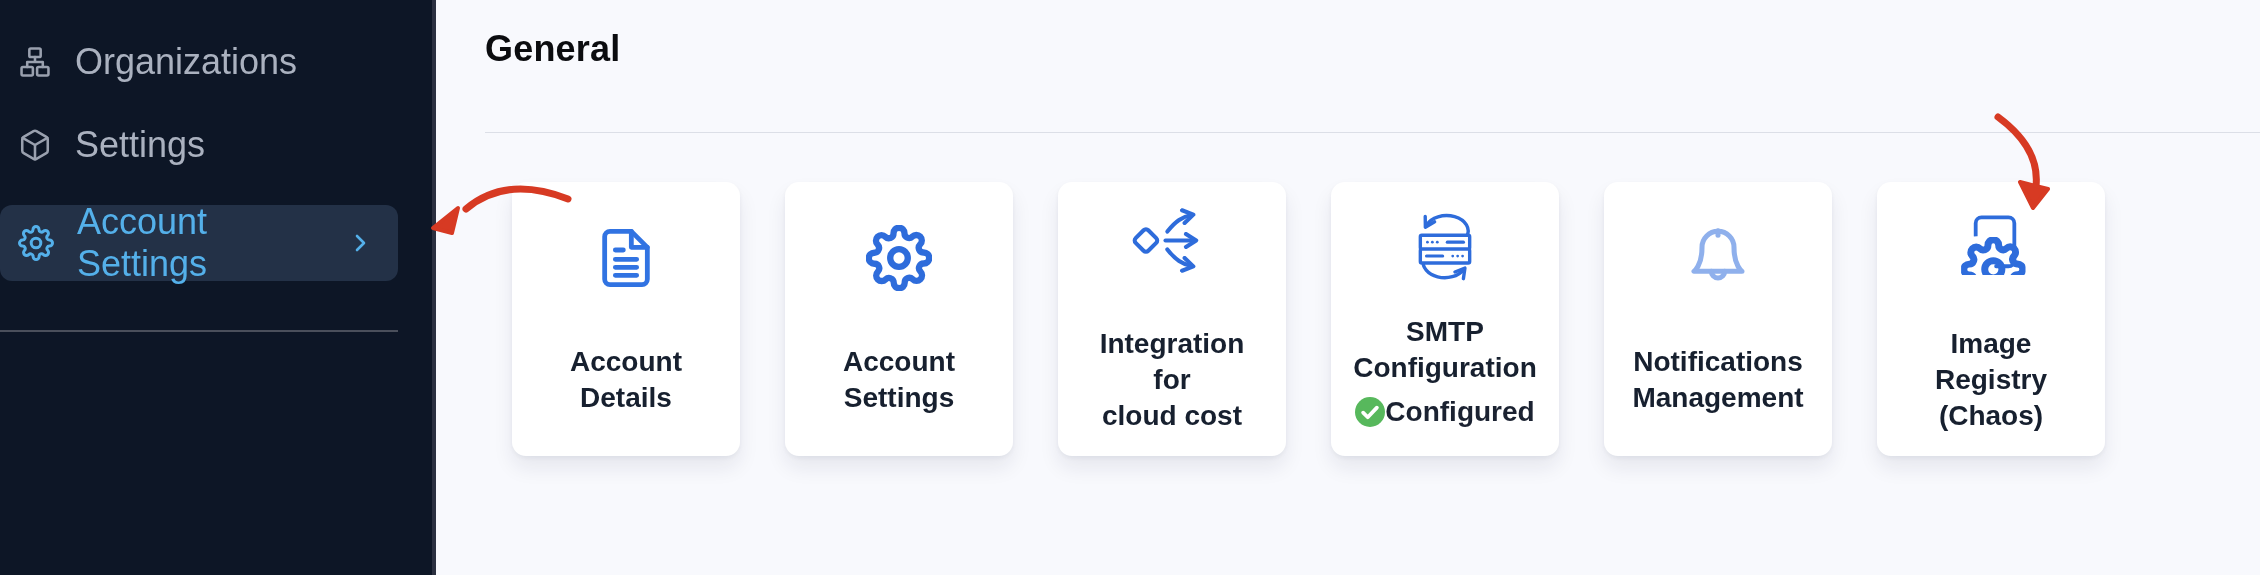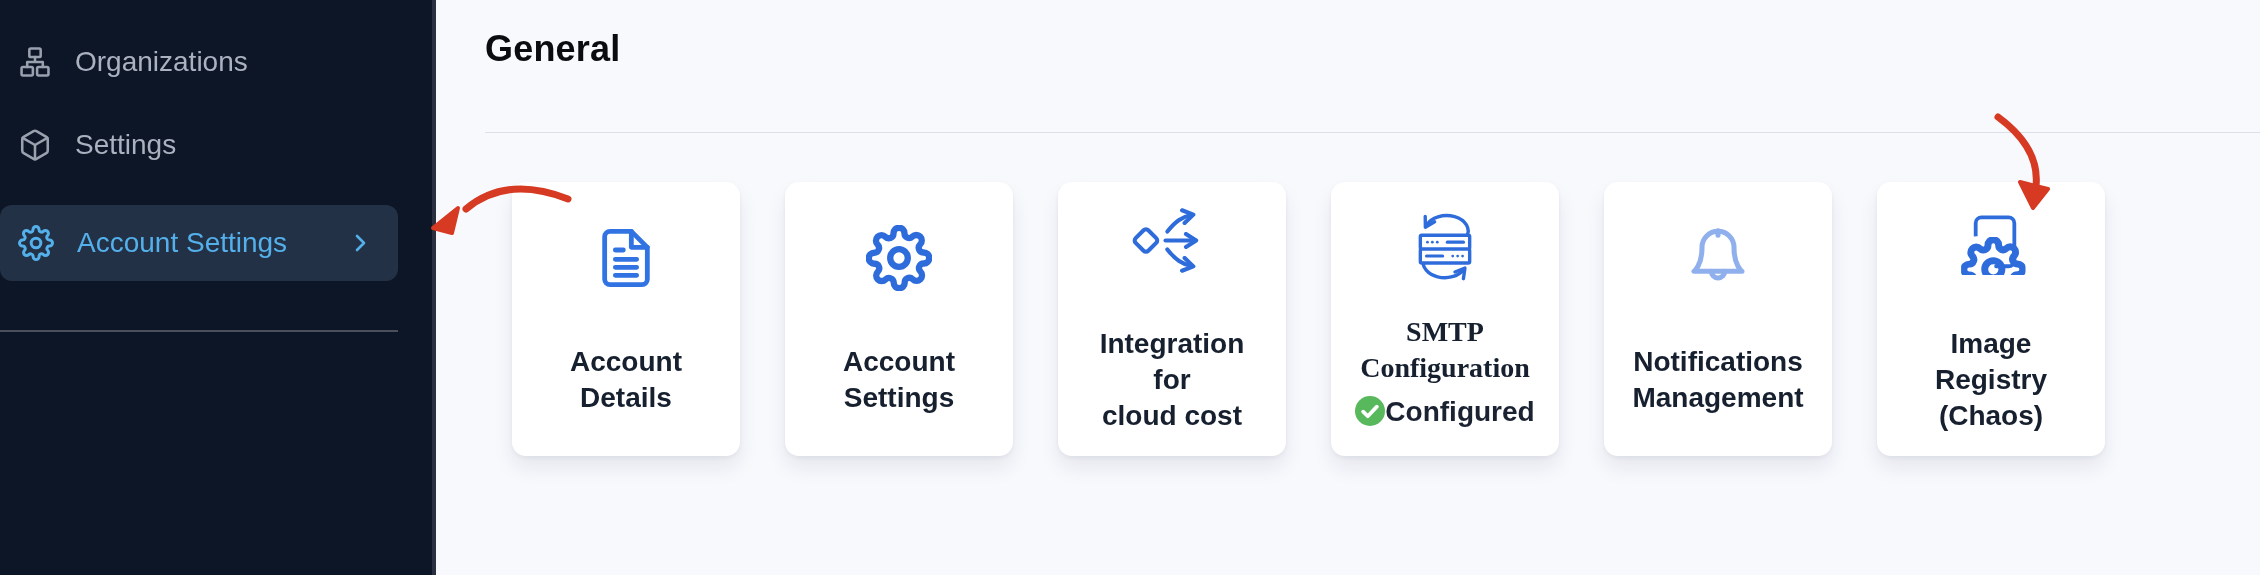--- a/index.html
+++ b/index.html
@@ -10,21 +10,21 @@
   }
 
   
   .sidebar {
     width:436px; min-width:436px; height:575px;
     background:#0d1626; border-right:4px solid #2b3040;
     padding-top:39px;
   }
   .nav-item {
     display:flex; align-items:center; height:46px; padding-left:18px;
-    margin-bottom:37px; gap:23px; color:#aab1bf; font-size:28px;
+    margin-bottom:37px; gap:23px; color:#aab1bf; font-size:36px;
     font-weight:500; cursor:pointer;
   }
   .nav-item.active {
     height:76px; width:398px; margin-top:22px; margin-bottom:0;
     background:#233147; border-radius:12px; color:#54b0ea;
     font-weight:400; padding-right:24px;
   }
   .nav-item.active .chev { margin-left:auto; display:flex; }
   .side-divider { width:398px; height:2px; background:#4a4f5b; margin-top:49px; }
 
@@ -42,22 +42,22 @@
     width:228px; height:274px; background:#ffffff; border-radius:14px;
     box-shadow:0 2px 4px rgba(20,30,60,.05), 0 12px 20px rgba(20,30,60,.08);
     display:flex; flex-direction:column; align-items:center; justify-content:center;
     cursor:pointer;
   }
   .card-icon { height:72px; display:flex; align-items:center; justify-content:center; }
   .card-label {
     margin-top:50px; font-size:28px; line-height:36px; font-weight:600;
     color:#17202f; text-align:center; white-space:pre-line;
   }
-  .card.has-status .card-label { margin-top:32px;font-family:Liberation Serif, serif; }
-  .status { display:flex; margin-top:10px; }
+  .card.has-status .card-label { margin-top:32px; }
+  .status { display:flex; align-items:center; margin-top:10px; }
   .status-text { font-size:28px; font-weight:600; color:#1b2231; }
   .check-circle { width:30px; height:30px; display:flex; }
 
   .anno { position:absolute; pointer-events:none; }
   .anno-left  { left:-18px; top:165px; }
   .anno-right { left:1524px; top:103px; }
 </style>
 </head>
 <body>
 

